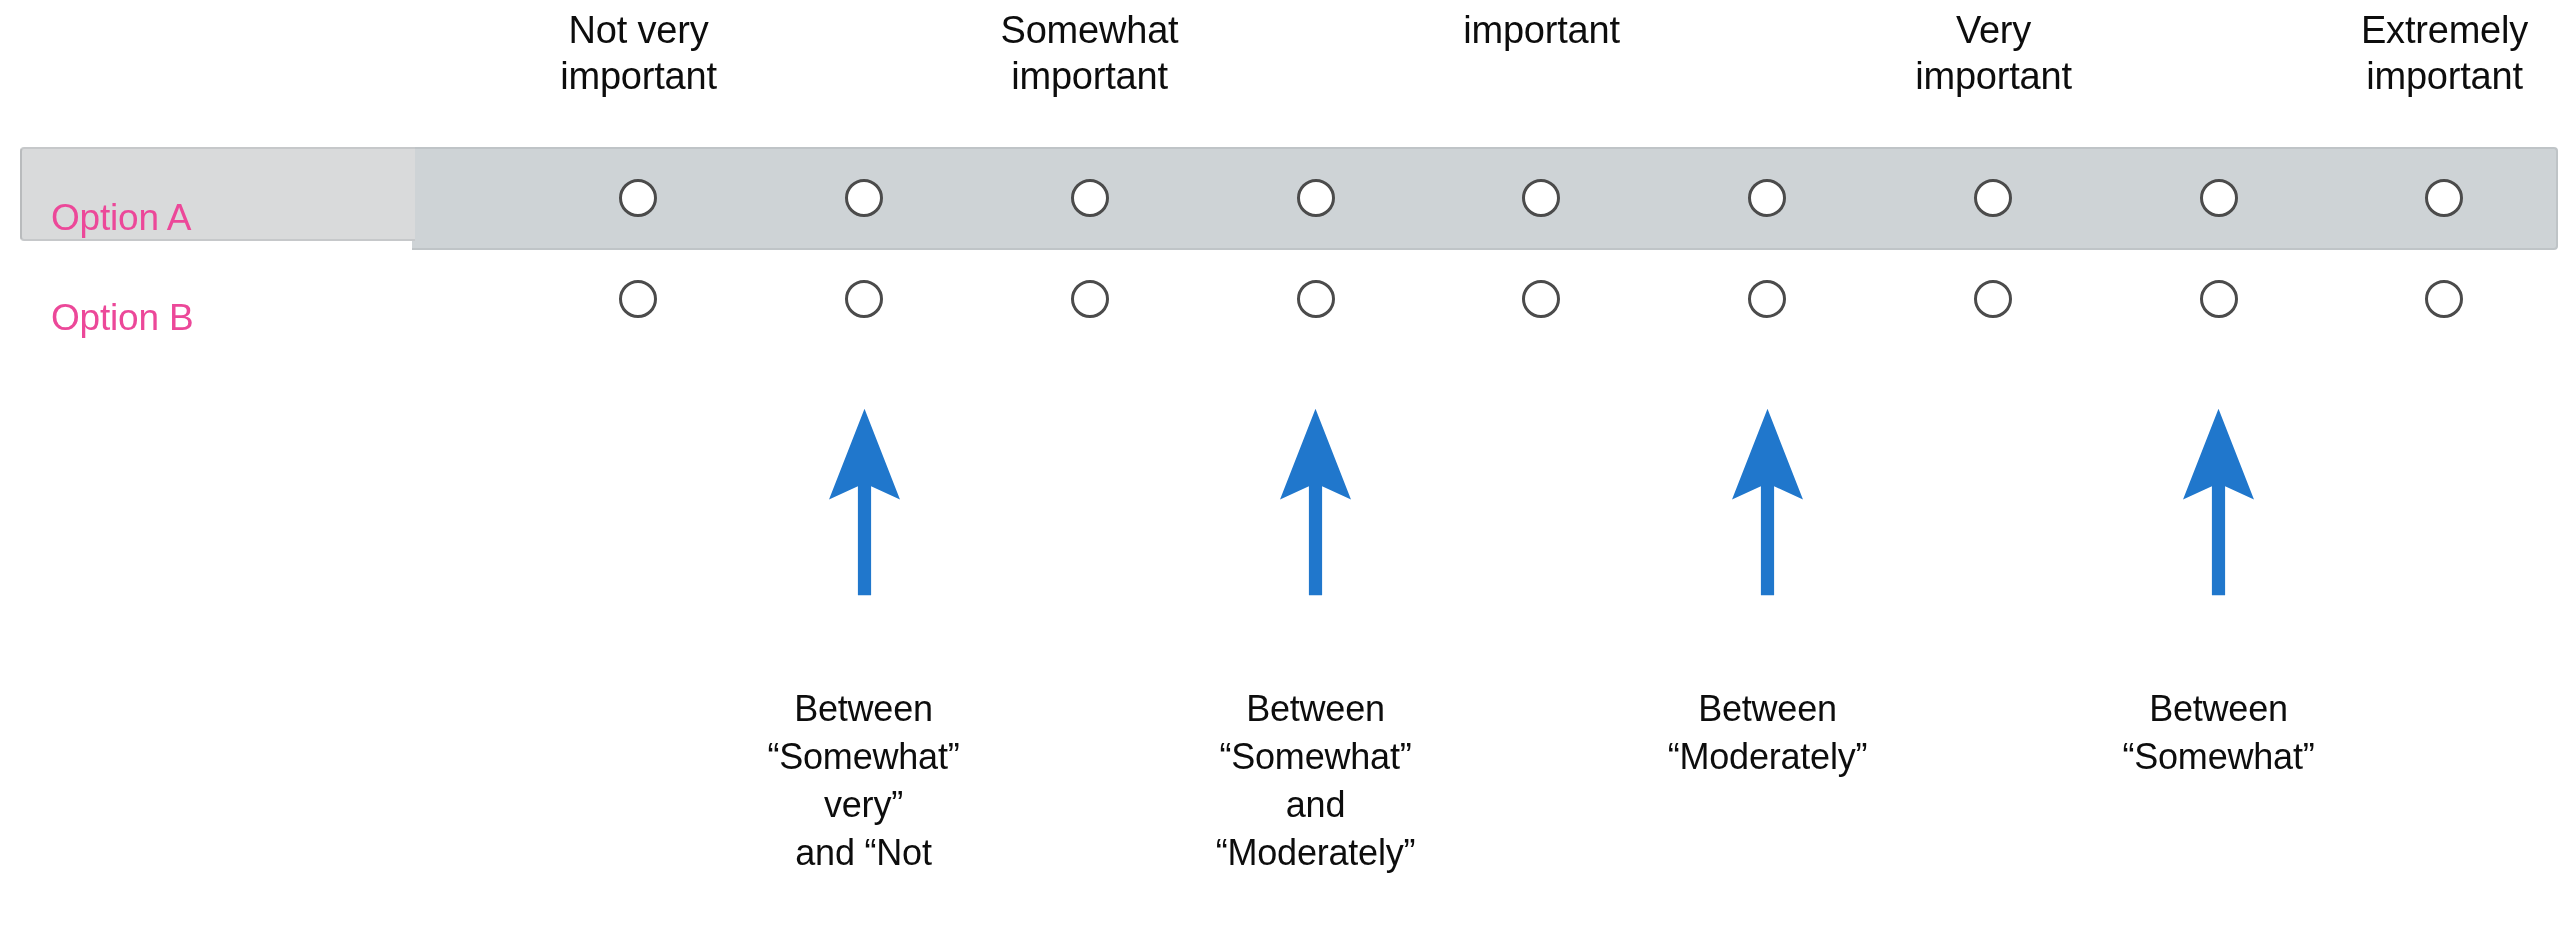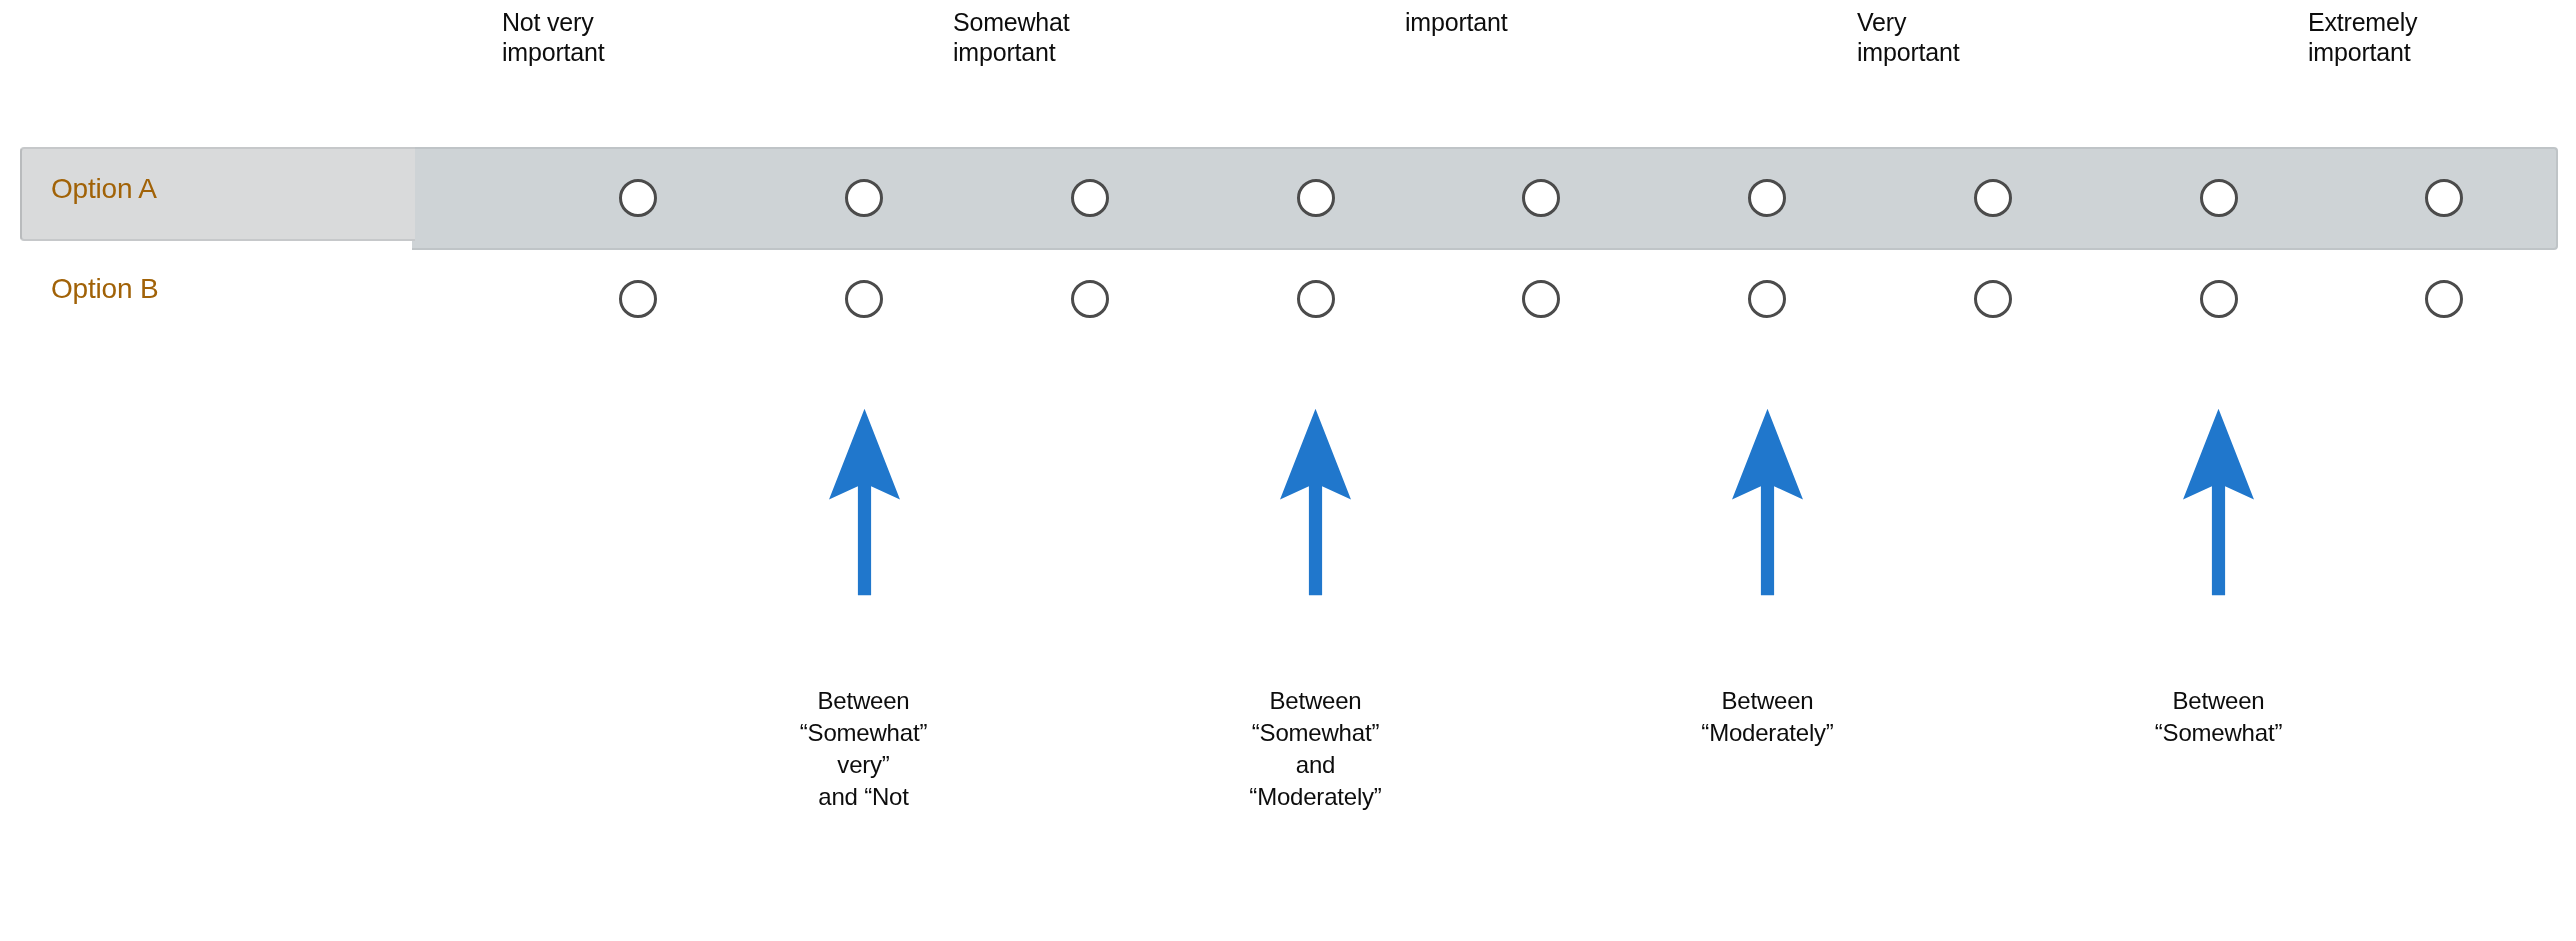--- a/index.html
+++ b/index.html
@@ -22,22 +22,22 @@
     left: 0; top: 0;
     width: 2576px;
     height: 942px;
   }
 
   
   .col-header {
     position: absolute;
     top: 6.6px;
     width: 273px;
-    text-align: left;
-    font-size: 25px;
+    text-align: center;
+    font-size: 38px;
     line-height: 1.22;
     font-weight: 400;
     color: #0d0d0d;
     letter-spacing: -0.2px;
   }
   .col-header .ln { display: block; }
 
   
   .row-a-wrap {
     position: absolute;
@@ -70,25 +70,26 @@
     background: #d9dadb;
     border-top: 2.5px solid #c6c8ca;
     border-left: 2.5px solid #b9bbbd;
     border-bottom: 2.5px solid #c6c8ca;
     border-radius: 4.1px 0 0 4.1px;
     box-sizing: border-box;
   }
 
   .row-label {
     position: absolute;
-    font-size: 28px;
+    font-size: 37px;
     line-height: 1;
-    color: #a16207;
+    color: #ec4899;
     white-space: nowrap;
     letter-spacing: -0.2px;
+    margin-top: 24px;
   }
   #label-option-a { left: 51px; top: 175px; }
   #label-option-b { left: 51px; top: 275px; }
 
   
   .radio {
     position: absolute;
     width: 38px;
     height: 38px;
     border-radius: 50%;
@@ -104,21 +105,21 @@
     height: 190px;
   }
   .arrow svg { display: block; width: 99px; height: 190px; }
 
   
   .caption {
     position: absolute;
     top: 685px;
     width: 289px;
     text-align: center;
-    font-size: 24px;
+    font-size: 36px;
     line-height: 1.33;
     color: #0d0d0d;
     letter-spacing: -0.2px;
   }
   .caption .ln { display: block; }
 </style>
 </head>
 <body>
 
 <div class="stage">

